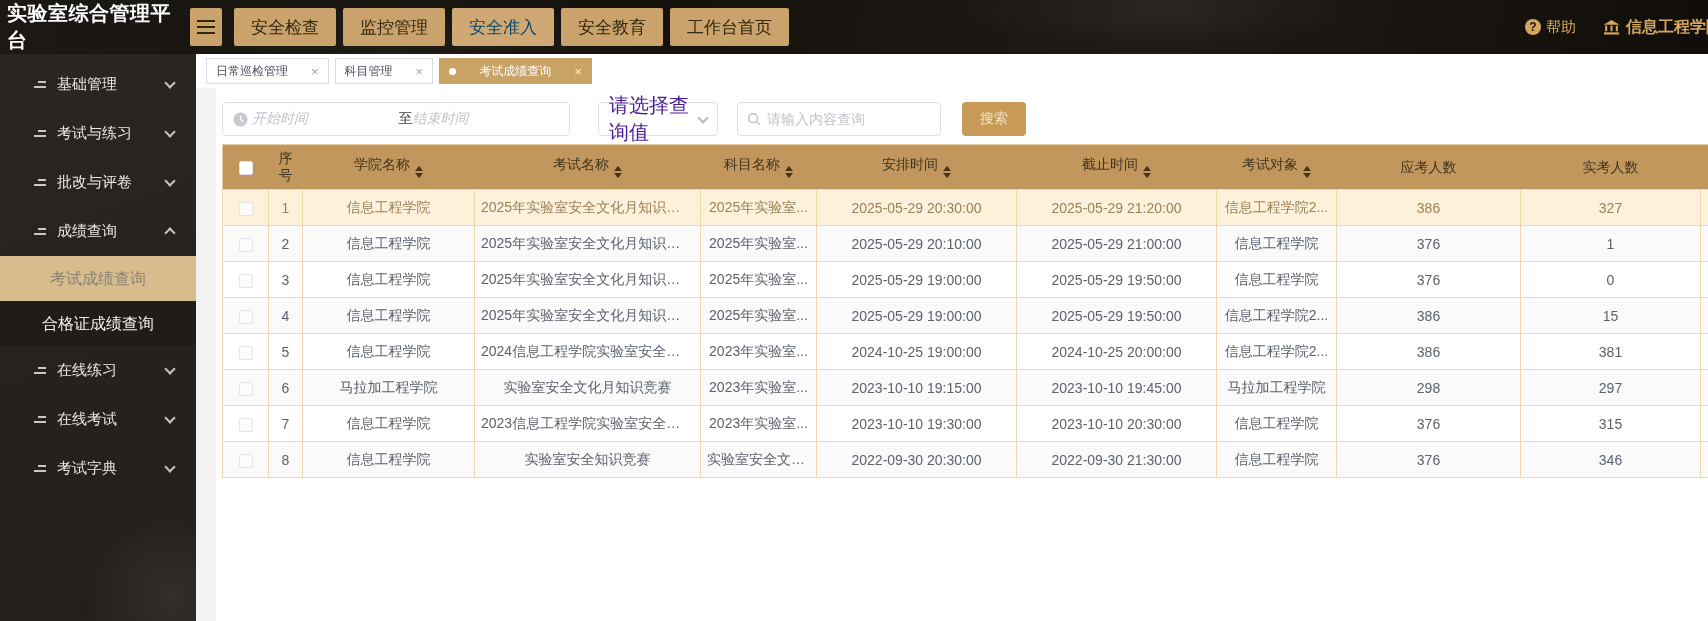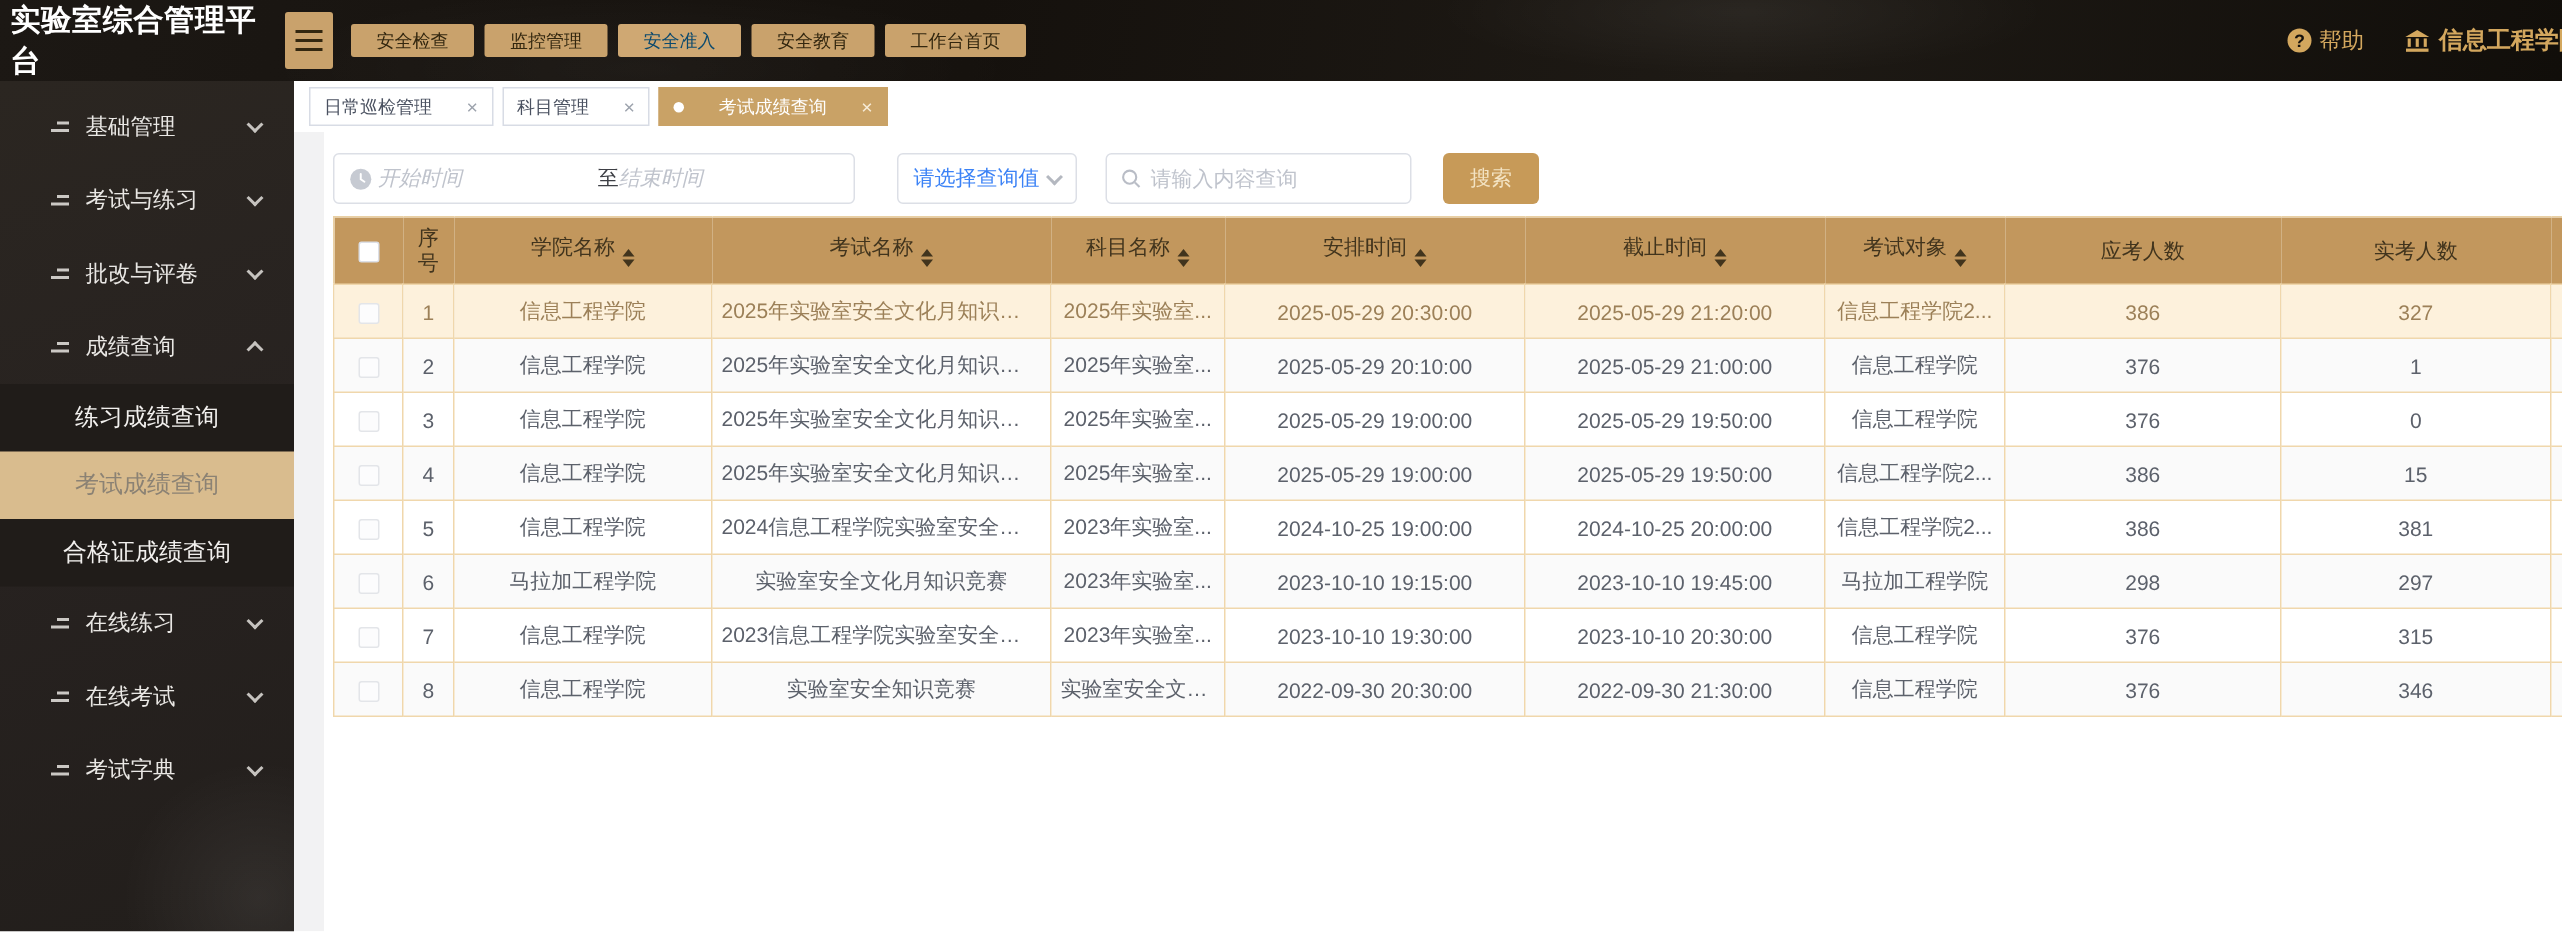--- a/index.html
+++ b/index.html
@@ -11,21 +11,21 @@
     display:flex; align-items:center;
     background:
       radial-gradient(ellipse 340px 70px at 68% 15%, rgba(255,255,255,.055), transparent 60%),
       radial-gradient(ellipse 420px 90px at 25% 85%, rgba(255,255,255,.035), transparent 60%),
       linear-gradient(100deg,#1c1814 0%,#15110d 38%,#1e1a15 68%,#110e0a 100%); }
   .brand { width:190px; padding-left:7px; font-size:20px; font-weight:bold; color:#fff; letter-spacing:.5px; }
   .hamburger { width:32px; height:38px; background:#c9a26c; border-radius:2px; margin-right:12px;
     display:flex; flex-direction:column; justify-content:center; align-items:center; gap:4px; cursor:pointer; }
   .hamburger i { display:block; width:18px; height:2px; background:#33270f; }
   .topnav { display:flex; gap:7px; }
-  .navbtn { height:22px; padding:0 17px; background:#c9a26c; color:#33270f; font-size:12px;
+  .navbtn { height:38px; padding:0 17px; background:#c9a26c; color:#33270f; font-size:17px;
     display:flex; align-items:center; border-radius:2px; cursor:pointer; }
   .navbtn.active { color:#0c4a6e; background:#cfa873; }
   .top-right { margin-left:auto; margin-right:-14px; display:flex; align-items:center; gap:27px; }
   .help { display:flex; align-items:center; gap:5px; color:#d3a75e; font-size:15px; cursor:pointer; }
   .help-ico { width:16px; height:16px; border-radius:50%; background:#d3a75e; color:#16120d;
     font-size:12px; font-weight:bold; display:flex; align-items:center; justify-content:center; }
   .user { display:flex; align-items:center; gap:6px; color:#d3a75e; font-size:16px; font-weight:bold; white-space:nowrap; cursor:pointer; }
 
   
   .sidebar { position:absolute; top:54px; left:0; width:196px; bottom:0; overflow:hidden;
@@ -60,21 +60,21 @@
 
   .filters { display:flex; align-items:center; }
   .range { width:348px; height:34px; border:1px solid #dcdfe6; border-radius:4px; background:#fff;
     display:flex; align-items:center; padding:0 10px; cursor:text; }
   .clock { display:flex; margin-right:4px; }
   .ph { color:#bfc3cc; font-size:14px; }
   .range .half { flex:1; text-align:left;font-style:italic; }
   .sep { color:#3d3f45; font-size:14px; }
   .select { width:120px; height:34px; border:1px solid #dcdfe6; border-radius:4px; background:#fff;
     display:flex; align-items:center; padding:0 10px; margin-left:28px; cursor:pointer; }
-  .sel-val { flex:1; font-size:14px; color:#3b82f6; }
+  .sel-val { flex:1; font-size:20px; color:#4c1d95; }
   .chev.dn { border-color:#b4b8c0; }
   .searchbox { width:204px; height:34px; border:1px solid #dcdfe6; border-radius:4px; background:#fff;
     display:flex; align-items:center; padding:0 9px; margin-left:19px; }
   .searchbox input { border:none; outline:none; flex:1; width:40px; font-size:14px; color:#333; margin-left:6px; font-family:inherit; }
   .searchbox input::placeholder { color:#bfc3cc; }
   .search-btn { width:64px; height:34px; margin-left:21px; background:#c79a58; border:none; border-radius:4px;
     color:#f3e3c3; font-size:14px; cursor:pointer; font-family:inherit; }
 
   .actions { margin-top:14px; display:flex; gap:14px; }
   .ghost-btn { height:32px; padding:0 19px; background:#fff; border:1px solid #d9dce3; border-radius:4px;
@@ -166,21 +166,20 @@
       </div>
       <div class="side-item">
         <span class="side-ico">
           <i></i>
           <i></i>
         </span>
         <span class="side-label">成绩查询</span>
         <span class="chev up"></span>
       </div>
       <div class="submenu">
-        <div class="sub-item">练习成绩查询</div>
         <div class="sub-item active">考试成绩查询</div>
         <div class="sub-item">合格证成绩查询</div>
       </div>
       <div class="side-item">
         <span class="side-ico">
           <i></i>
           <i></i>
         </span>
         <span class="side-label">在线练习</span>
         <span class="chev"></span>

